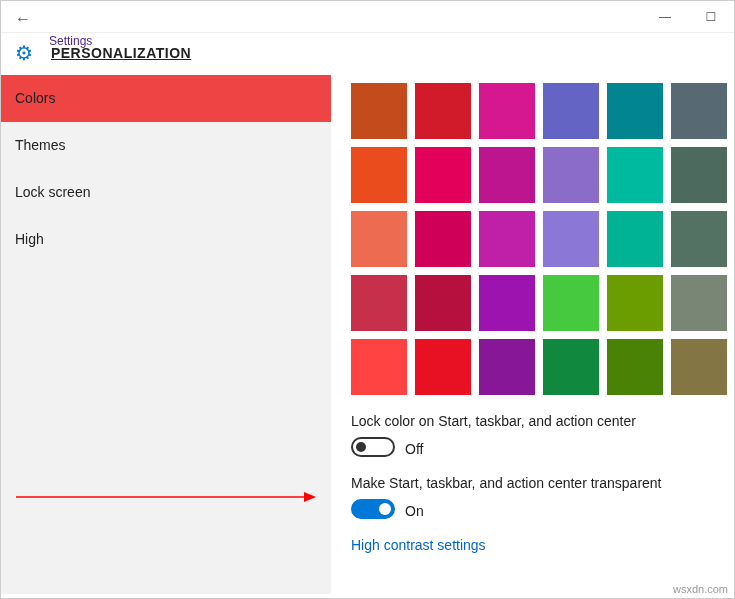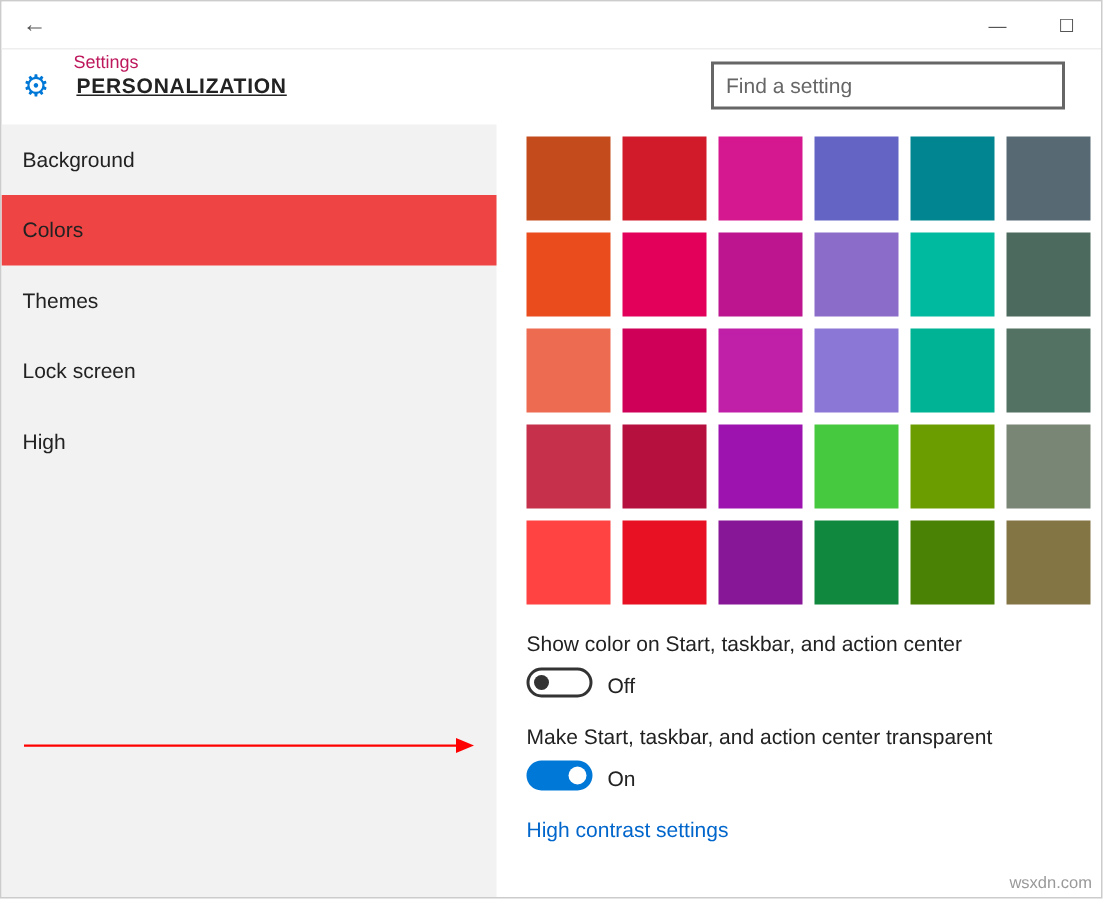--- a/index.html
+++ b/index.html
@@ -1,19 +1,19 @@
 <!DOCTYPE html>
 <html><head>
   <meta charset="utf-8">
   <style>
     * { box-sizing: border-box; margin: 0; padding: 0; font-family: "Segoe UI", Arial, sans-serif; }
     body { width: 735px; height: 599px; background: #fff; overflow: hidden; position: relative; border: 1px solid #ccc;}
     .titlebar { display: flex; align-items: center; height: 32px; background: #fff; border-bottom: 1px solid #eee; font-size: 12px; color: #333; }
     .back-btn { width: 44px; text-align: center; font-size: 16px; color: #555; }
-    .titlebar-title { flex: 1; font-size: 12px; color: #be185d; padding-left: 4px; margin-top: 48px;}
+    .titlebar-title { flex: 1; font-size: 12px; color: #4c1d95; padding-left: 4px; margin-top: 48px;}
     .win-controls { display: flex; }
     .win-btn { width: 46px; text-align: center; font-size: 12px; color: #555; }
     .header { display: flex; align-items: center; padding: 8px 24px 10px 14px; }
     .gear-icon { color: #0078d7; font-size: 20px; margin-right: 18px; }
     .header-title { font-size: 14px; font-weight: 600; letter-spacing: 0.5px; color: #222; flex: 1; text-decoration: underline; }
     .search-box { width: 236px; height: 32px; border: 2px solid #666; display: flex; align-items: center; padding: 0 8px; color: #666; font-size: 14px; }
     .search-box input { border: none; outline: none; width: 100%; font-size: 14px; color: #333; background: transparent; }
     .search-box input::placeholder { color: #666; }
     .content { display: flex; height: calc(100% - 78px); }
     .sidebar { width: 330px; background: #f2f2f2; }
@@ -42,28 +42,24 @@
   <div class="titlebar-title">Settings</div>
   <div class="win-controls">
     <div class="win-btn">—</div>
     <div class="win-btn">☐</div>
   </div>
 </div>
 
 <div class="header">
   <div class="gear-icon">⚙</div>
   <div class="header-title">PERSONALIZATION</div>
-  <div class="search-box">
-    <input type="text" placeholder="Find a setting" style="">
-  </div>
 </div>
 
 <div class="content">
   <div class="sidebar" id="sidebar">
-      <div class="sidebar-item">Background</div>
       <div class="sidebar-item selected">Colors</div>
       <div class="sidebar-item">Themes</div>
       <div class="sidebar-item">Lock screen</div>
       <div class="sidebar-item">High</div>
     </div>
   <div class="main">
     <div class="swatch-grid" id="swatch-grid">
         <div class="swatch" style="background: rgb(196, 75, 28);"></div>
         <div class="swatch" style="background: rgb(209, 27, 42);"></div>
         <div class="swatch" style="background: rgb(214, 24, 144);"></div>
@@ -89,21 +85,21 @@
         <div class="swatch" style="background: rgb(108, 157, 0);"></div>
         <div class="swatch" style="background: rgb(122, 134, 117);"></div>
         <div class="swatch" style="background: rgb(255, 67, 67);"></div>
         <div class="swatch" style="background: rgb(232, 17, 35);"></div>
         <div class="swatch" style="background: rgb(136, 23, 152);"></div>
         <div class="swatch" style="background: rgb(16, 137, 62);"></div>
         <div class="swatch" style="background: rgb(73, 130, 5);"></div>
         <div class="swatch" style="background: rgb(132, 117, 69);"></div>
       </div>
 
-    <div class="setting-label">Show color on Start, taskbar, and action center</div>
+    <div class="setting-label">Lock color on Start, taskbar, and action center</div>
     <div class="toggle-row">
       <div class="toggle off">
           <div class="knob"></div>
         </div>
       <div class="toggle-label">Off</div>
     </div>
 
     <div class="setting-label">Make Start, taskbar, and action center transparent</div>
     <div class="toggle-row">
       <div class="toggle on">

